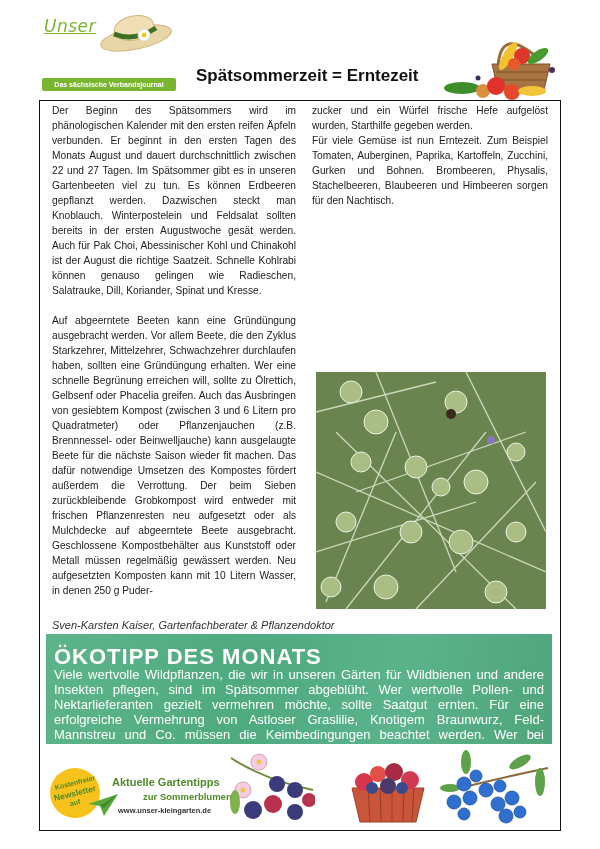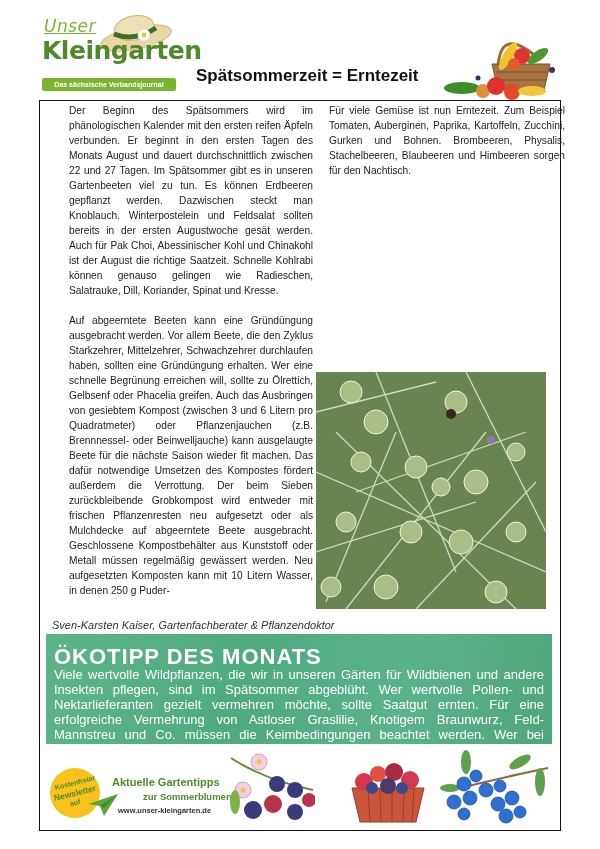--- a/index.html
+++ b/index.html
@@ -7,21 +7,21 @@
   
   .logo{position:absolute;left:40px;top:12px;width:140px;height:82px;}
   .logo .unser{position:absolute;left:4px;top:4px;font-family:"DejaVu Sans",sans-serif;font-size:17px;color:#7ab530;font-style:italic;letter-spacing:0.5px;text-decoration:underline;}
   .logo .klein{position:absolute;left:2px;top:24px;font-family:"DejaVu Sans",sans-serif;font-size:25px;font-weight:bold;color:#4f8a2a;letter-spacing:-0.5px;}
   .logo .hat{position:absolute;left:56px;top:0px;}
   .logo .tagline{position:absolute;left:2px;top:66px;width:134px;height:13px;background:#7ab530;border-radius:2px;color:#fff;font-size:7px;font-weight:bold;text-align:center;line-height:13px;}
   .title{position:absolute;left:196px;top:66px;font-size:17px;font-weight:bold;color:#111;white-space:nowrap;}
   .basket{position:absolute;left:440px;top:20px;}
   
   .frame{position:absolute;left:39px;top:100px;width:522px;height:731px;border:1.5px solid #111;box-sizing:border-box;}
-  .col{position:absolute;font-size:10.2px;line-height:15px;text-align:justify;color:#222;margin-left:17px;}
+  .col{position:absolute;font-size:10.2px;line-height:15px;text-align:justify;color:#222;}
   .col p{margin:0;}
   .col p + p{margin-top:15px;}
   .col p.tight{margin-top:0;}
   .col1{left:52px;top:103px;width:244px;}
   .col2{left:312px;top:103px;width:236px;}
   .photo{position:absolute;left:316px;top:372px;width:230px;height:237px;overflow:hidden;background:#6f8a4e;}
   .author{position:absolute;left:52px;top:619px;font-size:11px;font-style:italic;color:#333;}
   
   .eco{position:absolute;left:46px;top:634px;width:506px;height:110px;background:linear-gradient(100deg,#5db48a 0%,#4faa80 40%,#5bb38b 70%,#4fa57c 100%);}
   .eco h2{margin:8px;position:absolute;left:0;right:0;top:2px;text-align:left;color:#fff;font-size:22px;font-weight:bold;letter-spacing:1px;}
@@ -40,21 +40,20 @@
 
 <div class="logo">
   <span class="unser">Unser</span>
   <svg class="hat" width="80" height="40" viewBox="0 0 80 40">
     <ellipse cx="40" cy="26" rx="36" ry="11" fill="#e9d6a6" stroke="#cdb47c" stroke-width="1" transform="rotate(-12 40 26)"></ellipse>
     <ellipse cx="38" cy="16" rx="20" ry="12" fill="#f0dfb5" stroke="#cdb47c" stroke-width="1" transform="rotate(-12 38 16)"></ellipse>
     <path d="M18 22 Q38 30 60 16" stroke="#3f6e24" stroke-width="5" fill="none"></path>
     <circle cx="48" cy="23" r="6" fill="#fff" stroke="#ddd"></circle>
     <circle cx="48" cy="23" r="2.4" fill="#f2c31b"></circle>
   </svg>
-  <span class="klein">Kleingarten</span>
   <div class="tagline">Das sächsische Verbandsjournal</div>
 </div>
 
 <div class="title">Spätsommerzeit = Erntezeit</div>
 
 <svg class="basket" width="118" height="80" viewBox="0 0 118 80">
   <path d="M58 48 Q60 4 100 40" stroke="#9b6b3a" stroke-width="3" fill="none"></path>
   <path d="M52 44 L110 44 L104 70 L58 70 Z" fill="#a87442" stroke="#7d5128" stroke-width="1"></path>
   <line x1="56" y1="52" x2="108" y2="52" stroke="#7d5128" stroke-width="1"></line>
   <line x1="57" y1="60" x2="106" y2="60" stroke="#7d5128" stroke-width="1"></line>
@@ -72,20 +71,21 @@
 </svg>
 
 <div class="frame"></div>
 
 <div class="col col1">
   <p>Der Beginn des Spätsommers wird im phänologischen Kalender mit den ersten reifen Äpfeln verbunden. Er beginnt in den ersten Tagen des Monats August und dauert durchschnittlich zwischen 22 und 27 Tagen. Im Spätsommer gibt es in unseren Gartenbeeten viel zu tun. Es können Erdbeeren gepflanzt werden. Dazwischen steckt man Knoblauch. Winterpostelein und Feldsalat sollten bereits in der ersten Augustwoche gesät werden. Auch für Pak Choi, Abessinischer Kohl und Chinakohl ist der August die richtige Saatzeit. Schnelle Kohlrabi können genauso gelingen wie Radieschen, Salatrauke, Dill, Koriander, Spinat und Kresse.</p>
   <p>Auf abgeerntete Beeten kann eine Gründüngung ausgebracht werden. Vor allem Beete, die den Zyklus Starkzehrer, Mittelzehrer, Schwachzehrer durchlaufen haben, sollten eine Gründüngung erhalten. Wer eine schnelle Begrünung erreichen will, sollte zu Ölrettich, Gelbsenf oder Phacelia greifen. Auch das Ausbringen von gesiebtem Kompost (zwischen 3 und 6 Litern pro Quadratmeter) oder Pflanzenjauchen (z.B. Brennnessel- oder Beinwelljauche) kann ausgelaugte Beete für die nächste Saison wieder fit machen. Das dafür notwendige Umsetzen des Kompostes fördert außerdem die Verrottung. Der beim Sieben zurückbleibende Grobkompost wird entweder mit frischen Pflanzenresten neu aufgesetzt oder als Mulchdecke auf abgeerntete Beete ausgebracht. Geschlossene Kompostbehälter aus Kunststoff oder Metall müssen regelmäßig gewässert werden. Neu aufgesetzten Komposten kann mit 10 Litern Wasser, in denen 250 g Puder-</p>
 </div>
 
 <div class="col col2">
+  <p>zucker und ein Würfel frische Hefe aufgelöst wurden, Starthilfe gegeben werden.</p>
   <p class="tight">Für viele Gemüse ist nun Erntezeit. Zum Beispiel Tomaten, Auberginen, Paprika, Kartoffeln, Zucchini, Gurken und Bohnen. Brombeeren, Physalis, Stachelbeeren, Blaubeeren und Himbeeren sorgen für den Nachtisch.</p>
 </div>
 
 <div class="photo">
   <svg width="230" height="237" viewBox="0 0 230 237">
     <rect width="230" height="237" fill="#6a8450"></rect>
     <g stroke="#dfe7cf" stroke-width="1.3" opacity="0.85">
       <line x1="0" y1="40" x2="120" y2="10"></line>
         <line x1="10" y1="230" x2="80" y2="60"></line>
       <line x1="40" y1="120" x2="210" y2="60"></line>

